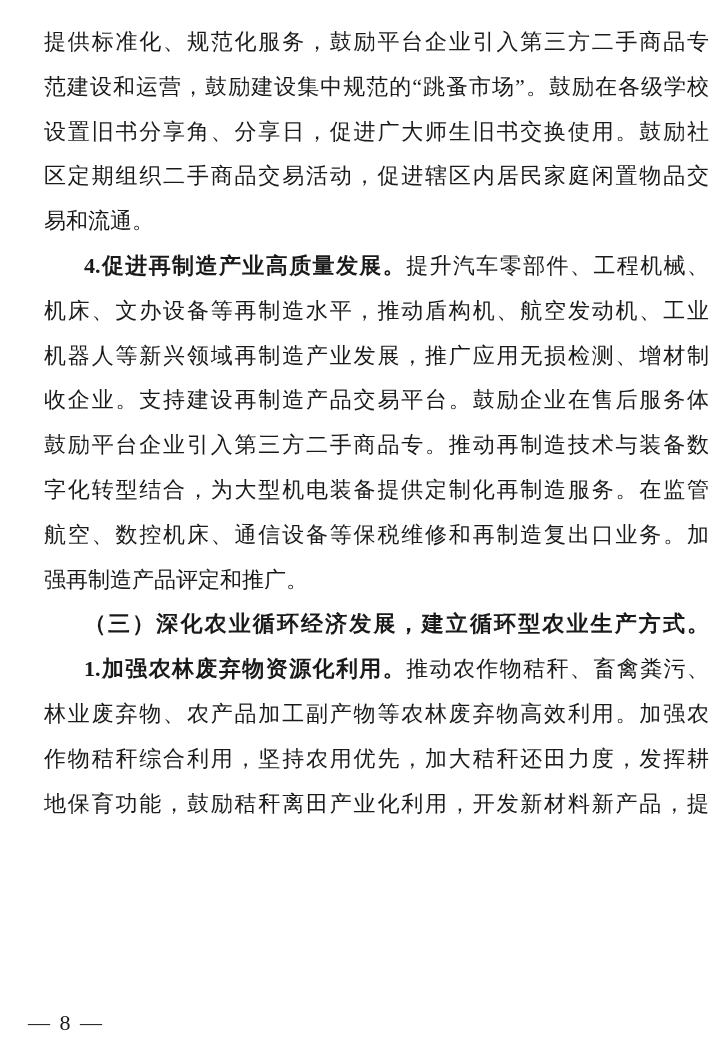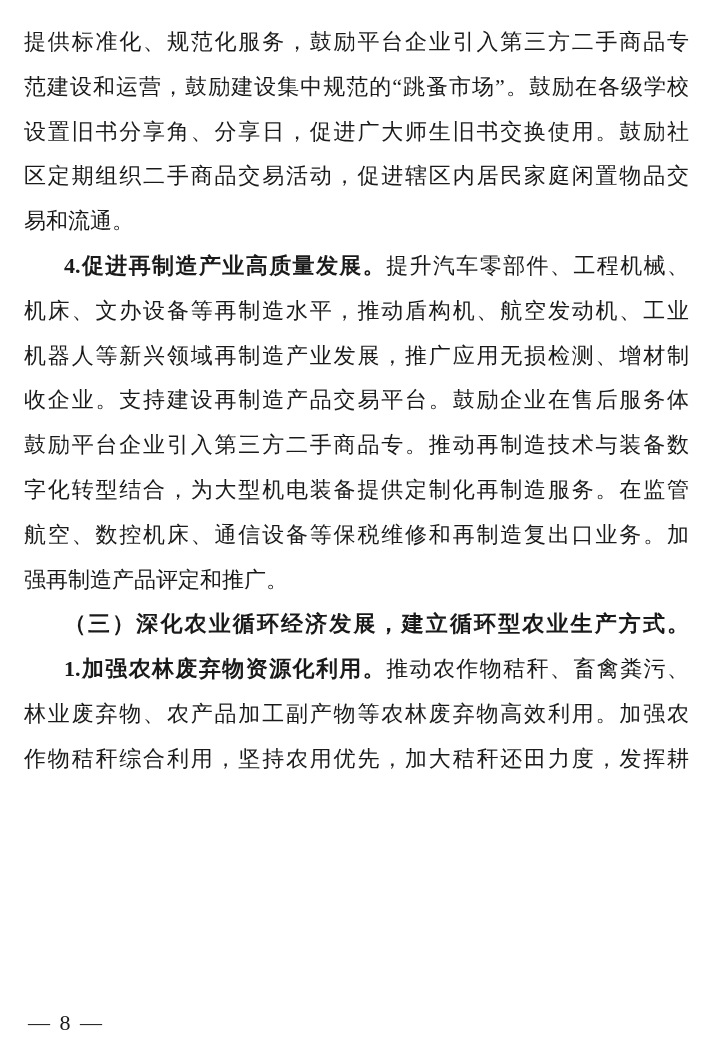--- a/index.html
+++ b/index.html
@@ -11,21 +11,21 @@
     position: relative;
     width: 726px;
     height: 1054px;
     background: #ffffff;
     overflow: hidden;
     font-family: "Liberation Serif", "DejaVu Serif", serif;
   }
   .doc-body {
     position: absolute;
     top: 20px;
-    left: 24px;
+    left: 44px;
     width: 665px;
   }
   .line {
     font-size: 22px;
     line-height: 44.8px;
     height: 44.8px;
     color: #1a1a1a;
     text-align: justify;
     overflow: hidden;
   }
@@ -63,17 +63,18 @@
       <div class="line fill"><span class="run-normal">机器人等新兴领域再制造产业发展，推广应用无损检测、增材制</span></div>
       <div class="line fill"><span class="run-normal">收企业。支持建设再制造产品交易平台。鼓励企业在售后服务体</span></div>
       <div class="line fill"><span class="run-normal">鼓励平台企业引入第三方二手商品专。推动再制造技术与装备数</span></div>
       <div class="line fill"><span class="run-normal">字化转型结合，为大型机电装备提供定制化再制造服务。在监管</span></div>
       <div class="line fill"><span class="run-normal">航空、数控机床、通信设备等保税维修和再制造复出口业务。加</span></div>
       <div class="line"><span class="run-normal">强再制造产品评定和推广。</span></div>
       <div class="line fill indent"><span class="run-bold">（三）深化农业循环经济发展，建立循环型农业生产方式。</span></div>
       <div class="line fill indent"><span class="run-bold">1.加强农林废弃物资源化利用。</span><span class="run-normal">推动农作物秸秆、畜禽粪污、</span></div>
       <div class="line fill"><span class="run-normal">林业废弃物、农产品加工副产物等农林废弃物高效利用。加强农</span></div>
       <div class="line fill"><span class="run-normal">作物秸秆综合利用，坚持农用优先，加大秸秆还田力度，发挥耕</span></div>
+      <div class="line fill"><span class="run-normal">地保育功能，鼓励秸秆离田产业化利用，开发新材料新产品，提</span></div>
     </div>
   <div class="footer">
     <span>— 8 —</span>
   </div>
 </div>
 
 </body></html>

